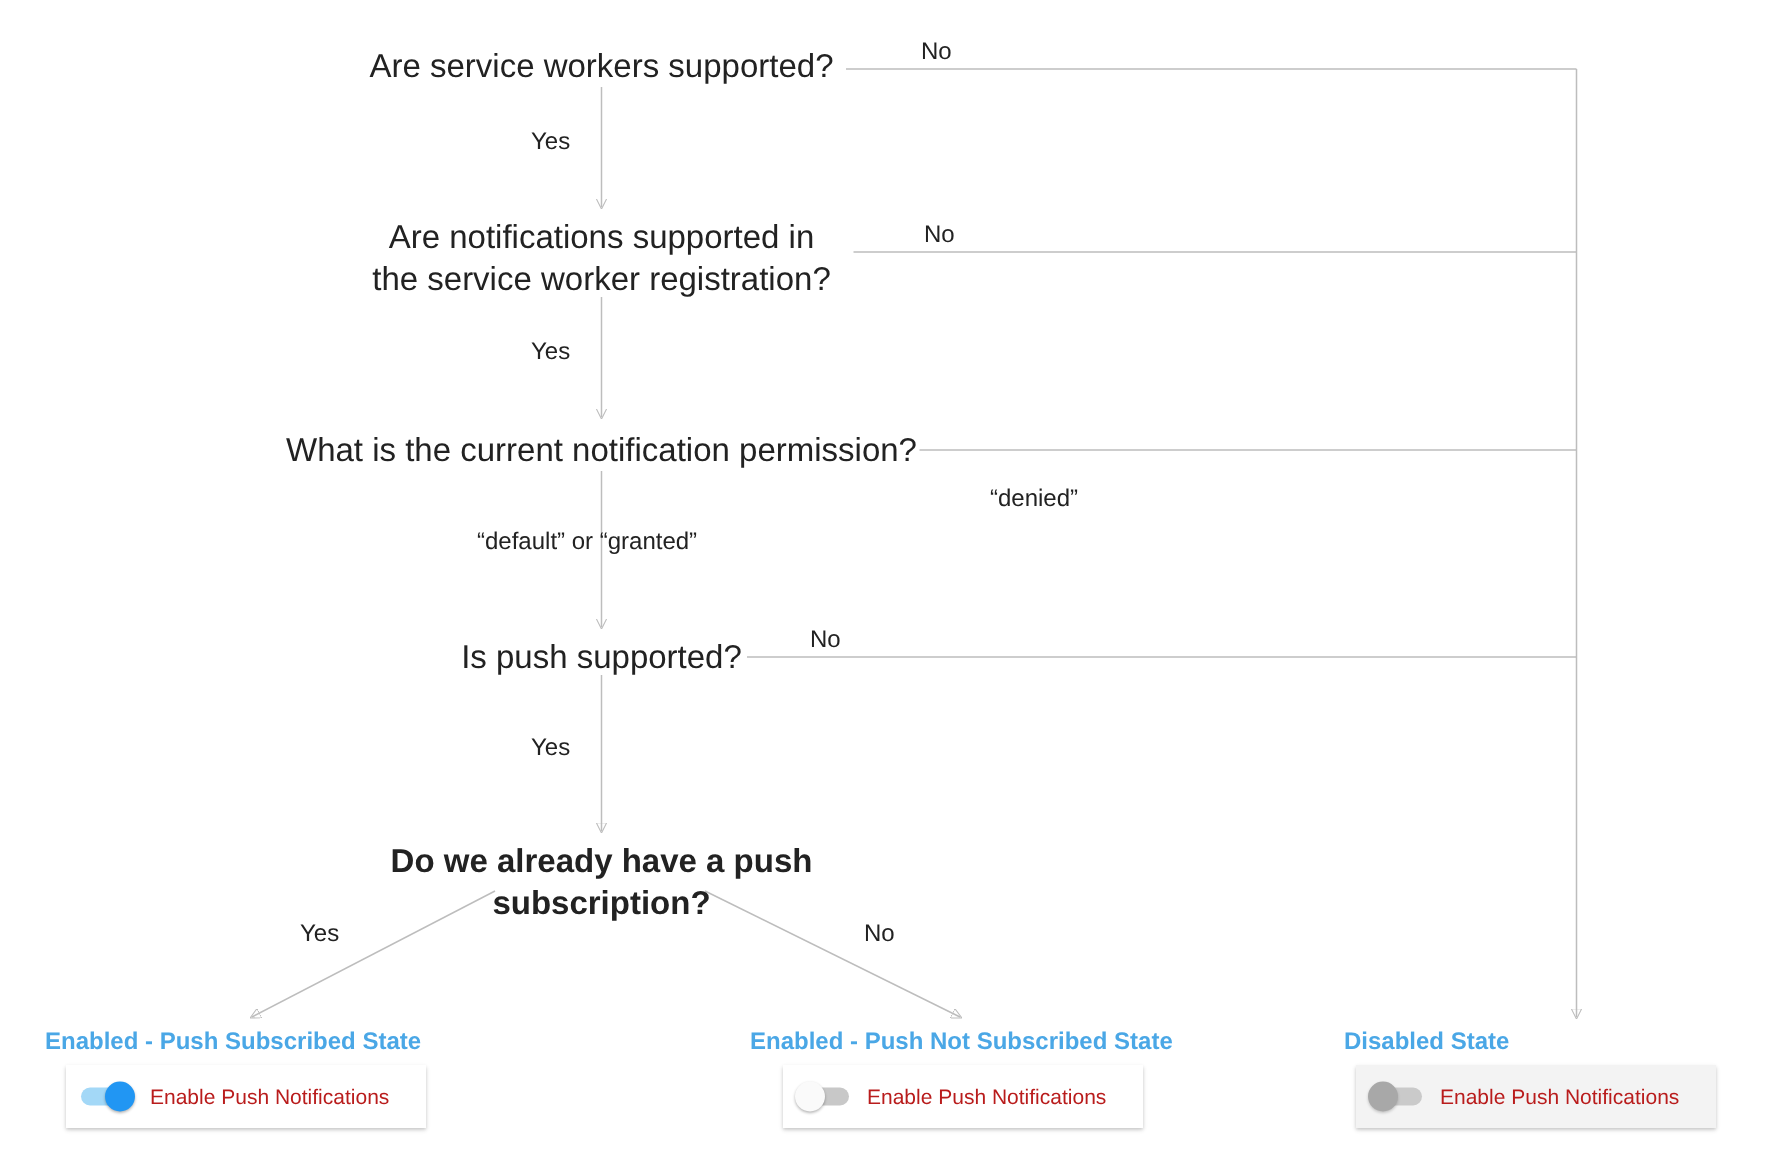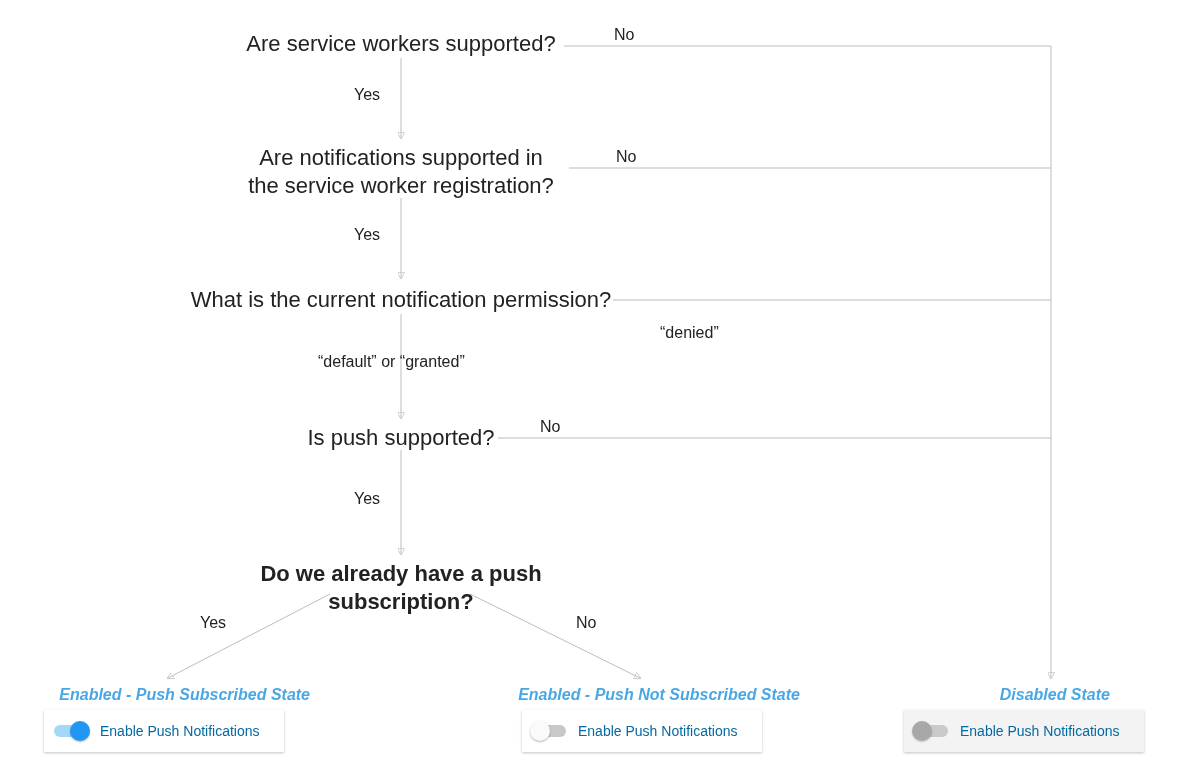--- a/index.html
+++ b/index.html
@@ -22,41 +22,40 @@
     white-space: pre-line;
   }
   .edge-label {
     position: absolute;
     font-size: 16px;
     color: #222;
   }
   .state-title {
     position: absolute;
     font-size: 16px;
-    font-style: italic;
     font-weight: 600;
     color: #4aa7e6;
-    text-align: right;
+    text-align: left;
   }
   .toggle-card {
     position: absolute;
     height: 42px;
     background: #ffffff;
     box-shadow: 0 1px 3px rgba(0,0,0,0.15), 0 1px 2px rgba(0,0,0,0.1);
     display: flex;
     align-items: center;
     padding: 0 14px 0 10px;
     box-sizing: border-box;
   }
   .toggle-card.dim {
     background: #f3f3f3;
   }
   .toggle-label {
     font-size: 14px;
-    color: #0369a1;
+    color: #b91c1c;
     margin-left: 12px;
     white-space: nowrap;
   }
   
   .switch {
     position: relative;
     width: 34px;
     height: 18px;
     flex: 0 0 auto;
   }

